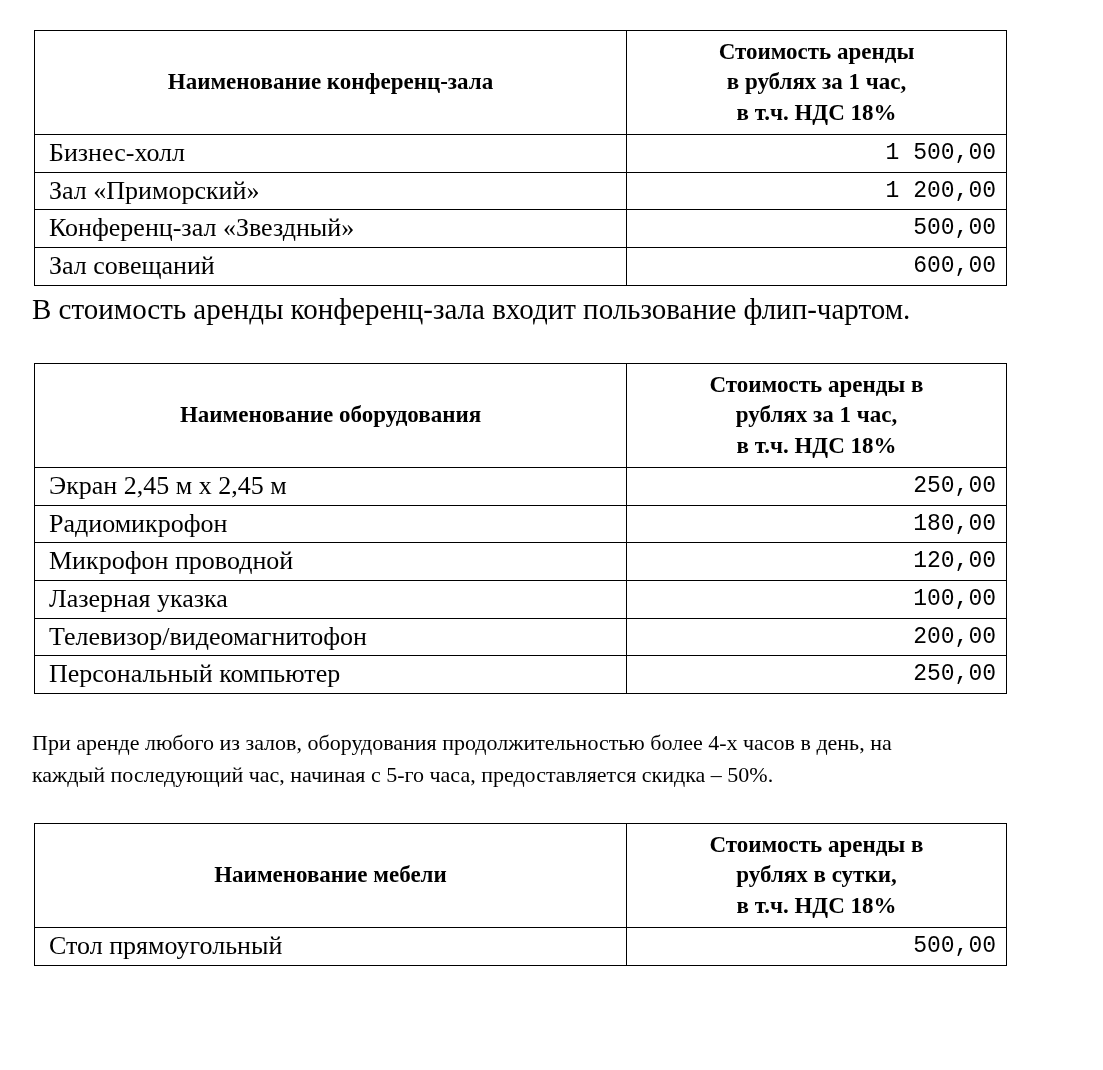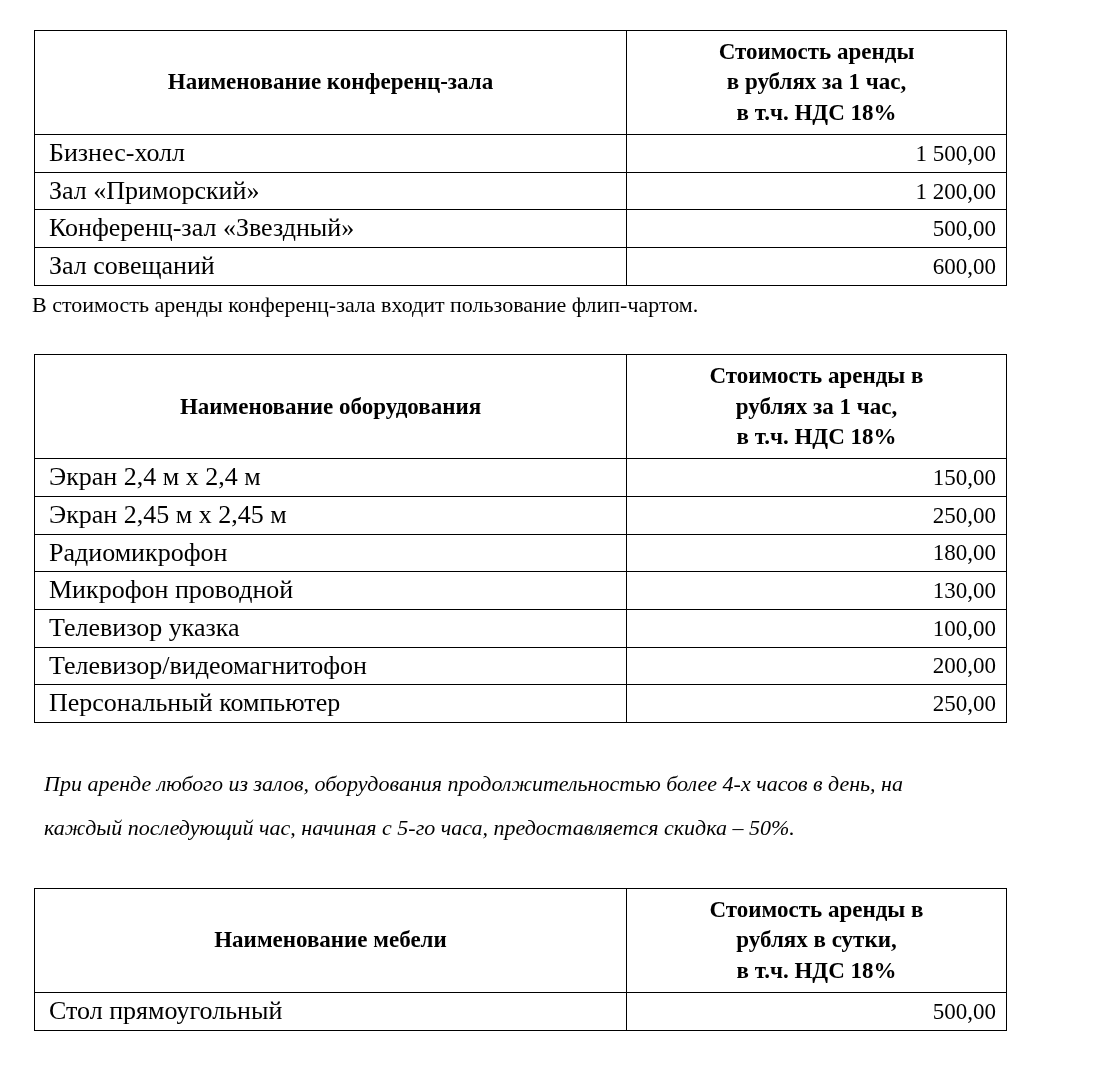--- a/index.html
+++ b/index.html
@@ -48,35 +48,35 @@
     text-align: left;
     padding: 3px 0 3px 14px !important;
     line-height: 1.18;
     white-space: nowrap;
   }
   .cell-price {
     font-size: 23px;
     text-align: right;
     padding: 3px 10px 3px 0 !important;
     line-height: 1.18;
+    font-family: Liberation Mono, monospace;
   }
   col.c-name { width: 592px; }
   col.c-price { width: 380px; }
 
   .note {
-    font-size: 22px;
+    font-size: 29px;
     line-height: 1.25;
     margin: 5px 0 0 0;
     padding: 0;
   }
   .note-italic {
-    font-style: italic;
     font-size: 22px;
     line-height: 1.45;
-    margin: 12px;
+    margin: 0;
     padding: 0;
   }
   .spacer-1 { height: 36px; }
   .spacer-2 { height: 33px; }
   .spacer-3 { height: 30px; }
   .spacer-4 { height: 32px; }
   .block { margin: 0; }
   .tbl-wrap { padding-left: 2px; }
 </style>
 </head>
@@ -134,37 +134,33 @@
       <tbody>
         <tr>
           <td class="hdr-name">Наименование оборудования</td>
           <td class="hdr-price">
             <span>Стоимость аренды в</span>
             <span>рублях за 1 час,</span>
             <span>в т.ч. НДС 18%</span>
           </td>
         </tr>
         <tr>
-          <td class="cell-name">Экран 2,4 м х 2,4 м</td>
-          <td class="cell-price">150,00</td>
-        </tr>
-        <tr>
           <td class="cell-name">Экран 2,45 м х 2,45 м</td>
           <td class="cell-price">250,00</td>
         </tr>
         <tr>
           <td class="cell-name">Радиомикрофон</td>
           <td class="cell-price">180,00</td>
         </tr>
         <tr>
           <td class="cell-name">Микрофон проводной</td>
-          <td class="cell-price">130,00</td>
-        </tr>
-        <tr>
-          <td class="cell-name">Телевизор указка</td>
+          <td class="cell-price">120,00</td>
+        </tr>
+        <tr>
+          <td class="cell-name">Лазерная указка</td>
           <td class="cell-price">100,00</td>
         </tr>
         <tr>
           <td class="cell-name">Телевизор/видеомагнитофон</td>
           <td class="cell-price">200,00</td>
         </tr>
         <tr>
           <td class="cell-name">Персональный компьютер</td>
           <td class="cell-price">250,00</td>
         </tr>

